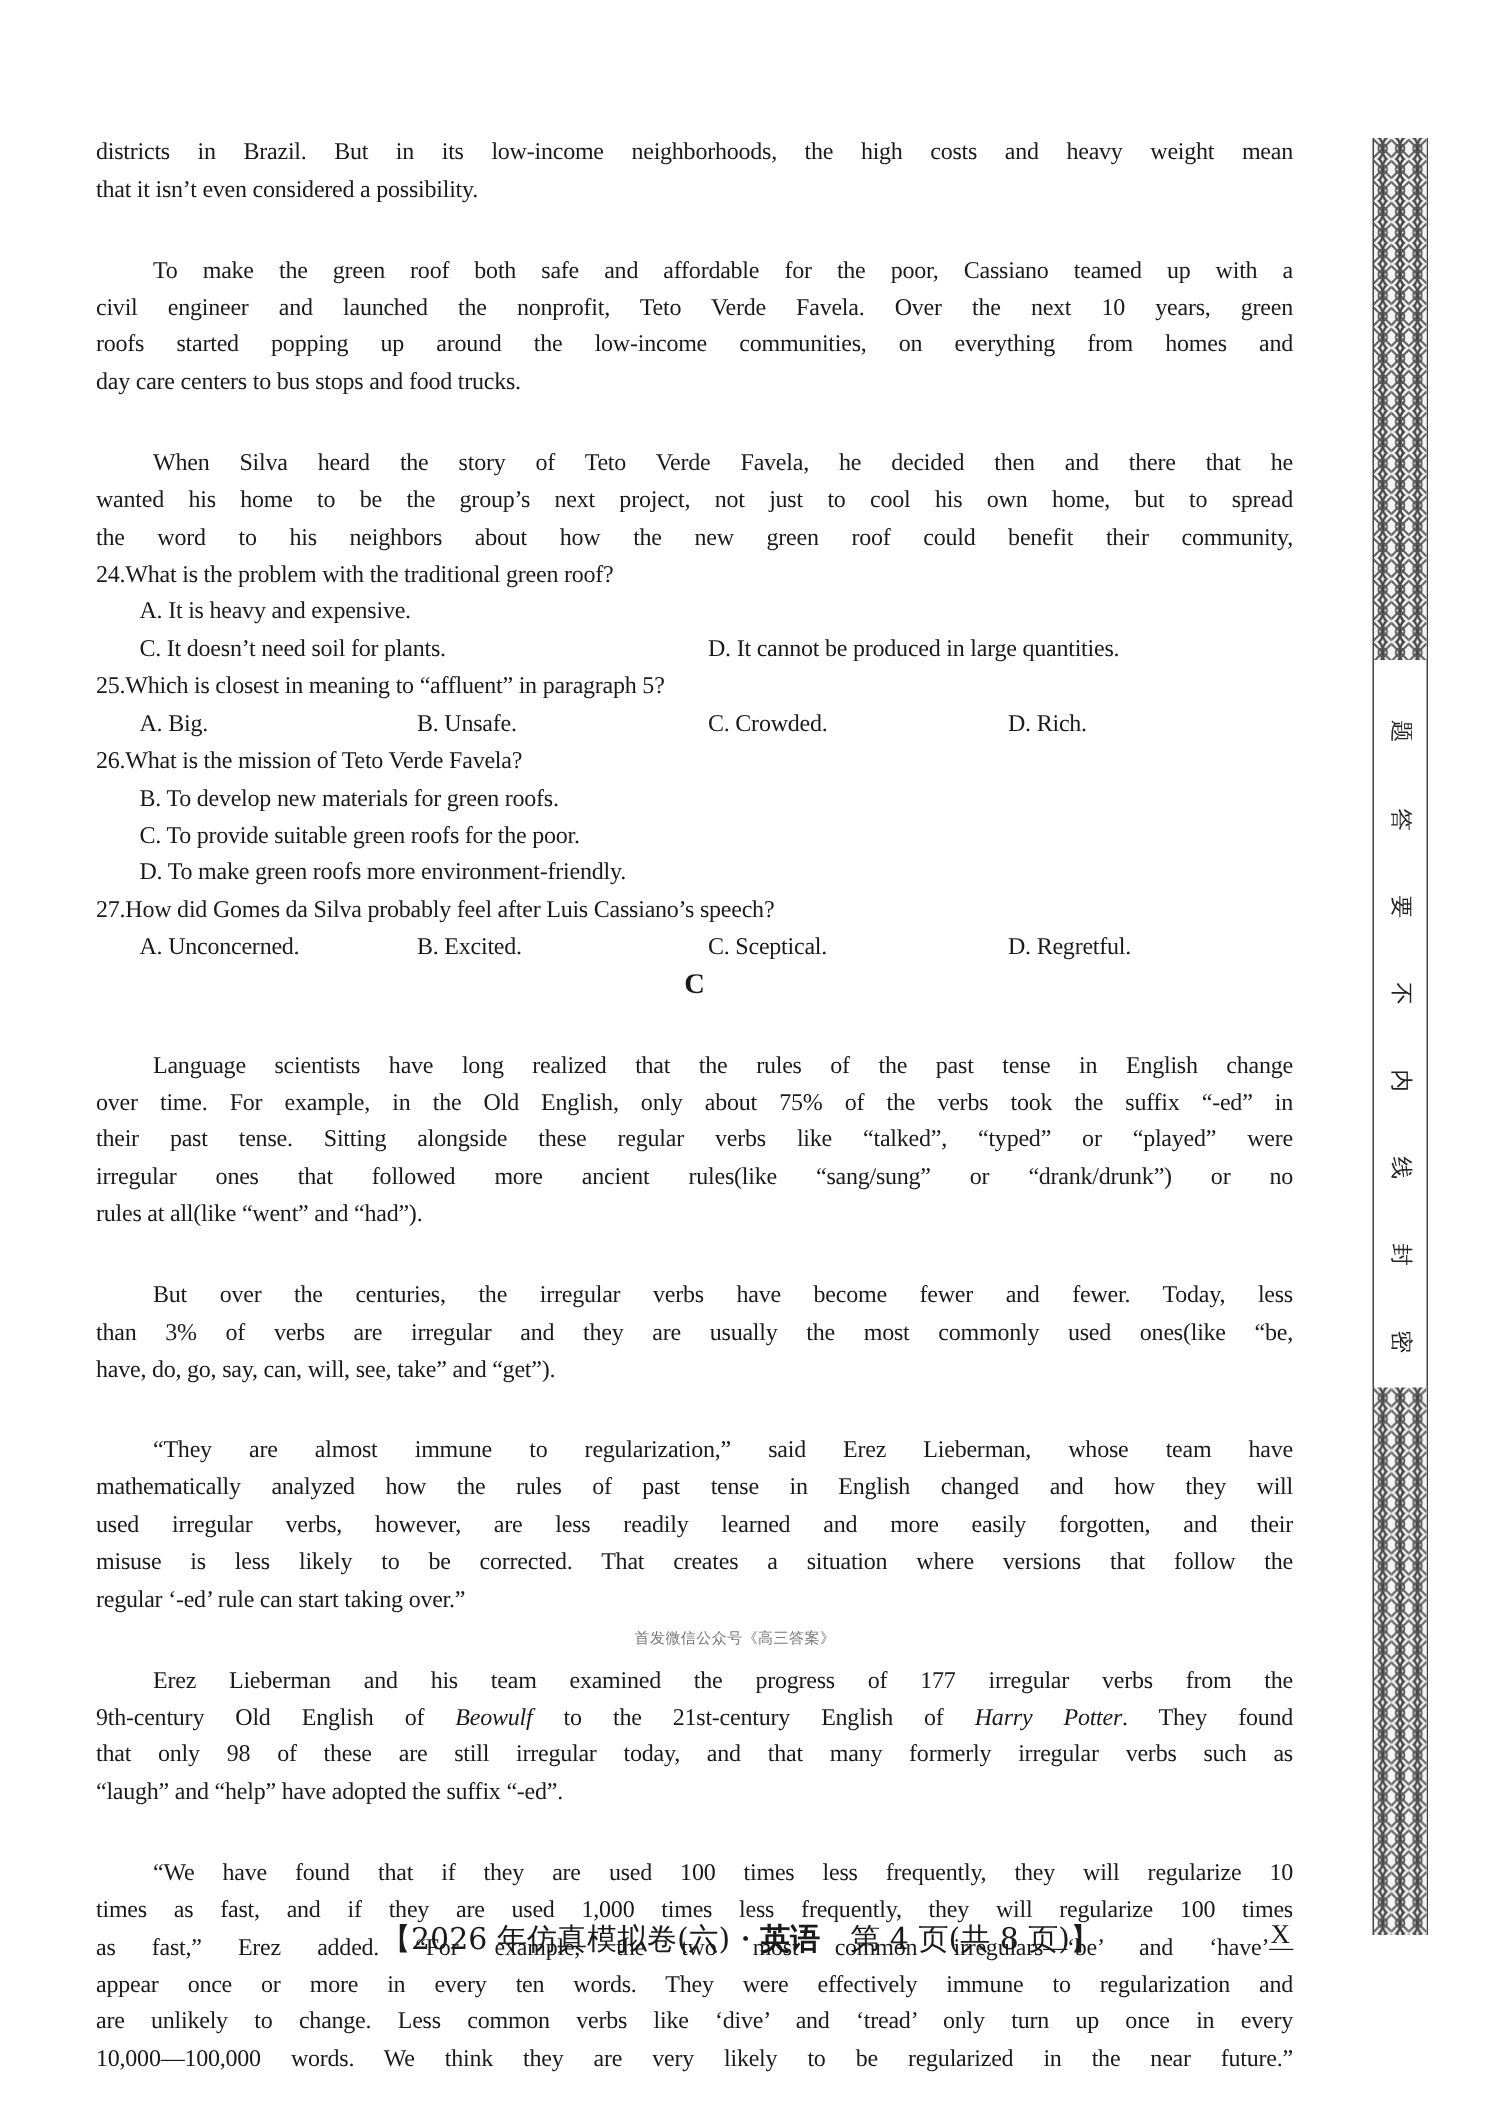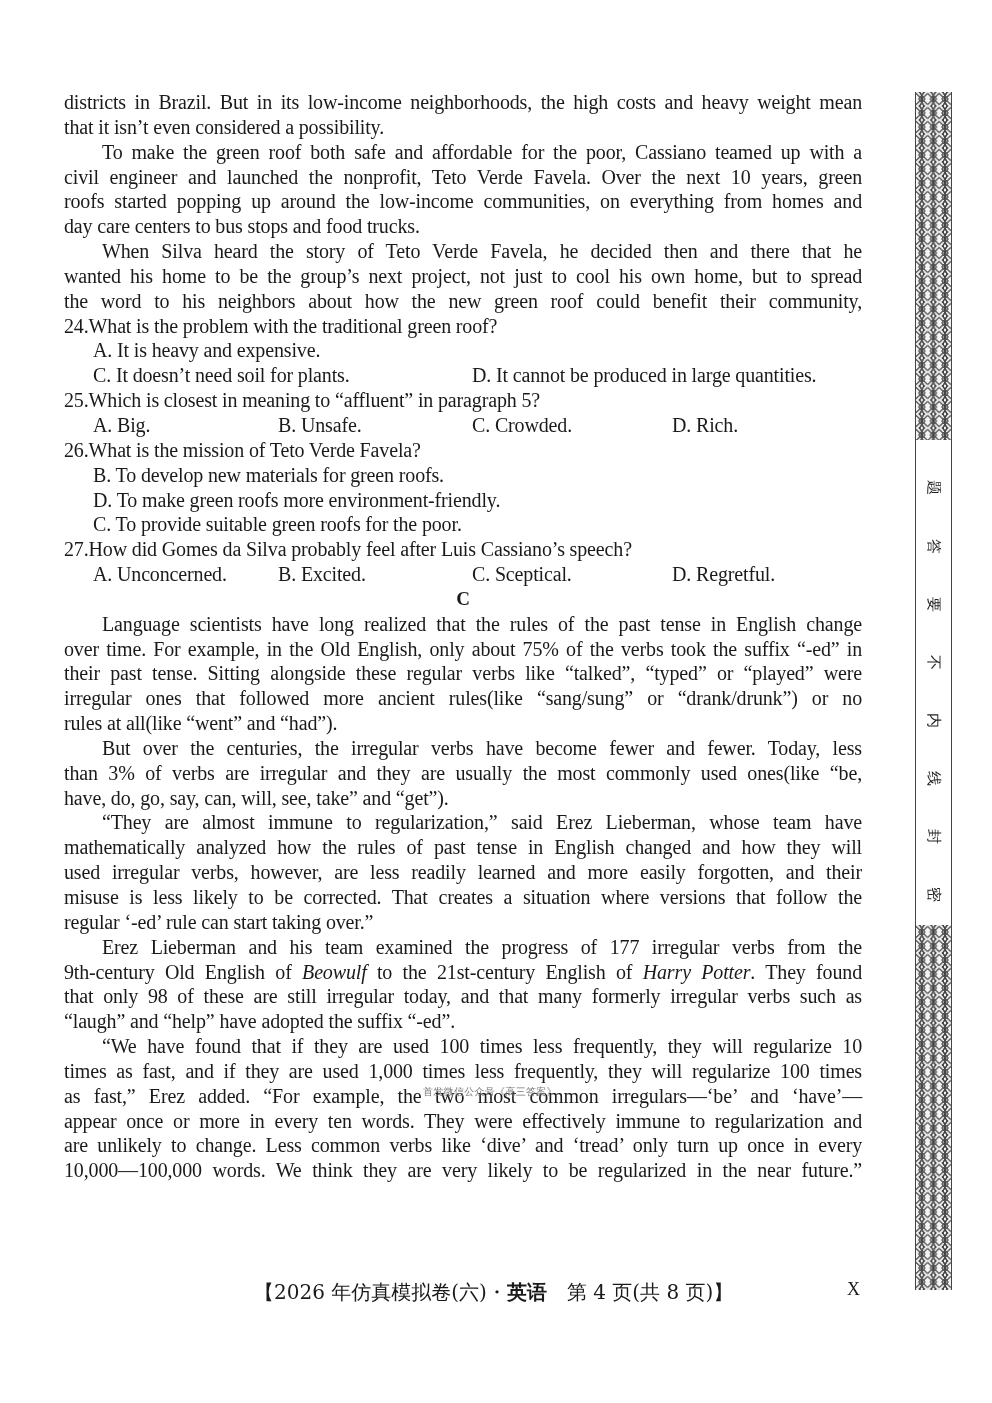--- a/index.html
+++ b/index.html
@@ -1,23 +1,23 @@
 <!DOCTYPE html>
 <html><head>
 <meta charset="utf-8">
 <style>
   html, body { margin: 0; padding: 0; background: #ffffff; }
   body { width: 992px; height: 1403px; position: relative; overflow: hidden;
          font-family: "Liberation Serif", "DejaVu Serif", serif; color: #1a1a1a; }
   .page { position: absolute; left: 0; top: 0; width: 992px; height: 1403px; }
   .content { position: absolute; left: 64px; top: 90px; width: 798px; }
-  .line { position: relative; height: 24.85px; line-height: 24.85px; font-size: 20px;
+  .line { position: relative; height: 24.85px; line-height: 24.85px; font-size: 16px;
           white-space: nowrap; letter-spacing: -0.15px; }
   .just { text-align: justify; text-align-last: justify; }
-  .indent { padding-left: 38px; }
+  .indent { padding-left: 38px; margin-top: 29px; }
   .opt-line { padding-left: 29px; }
   .opt { position: absolute; top: 0; }
   .heading { text-align: center; font-weight: bold; font-size: 19px; }
   .italic { font-style: italic; }
   .watermark { position: absolute; left: 423px; top: 1085px; font-size: 10px; color: #777;
                font-family: "DejaVu Sans", sans-serif; letter-spacing: 0.3px; }
   .footer { position: absolute; top: 1279px; left: 254px; font-size: 20px; white-space: nowrap;
             font-family: "DejaVu Serif", serif; }
   .footer .bold { font-weight: bold; }
   .footer-code { position: absolute; top: 1279px; left: 847px; font-size: 18px; }
@@ -87,24 +87,24 @@
     </div>
 
     <div>
       <div class="line">
         <span>26.</span><span>What is the mission of Teto Verde Favela?</span>
       </div>
       <div class="line">
           <span class="opt" style="left:29px">B. To develop new materials for green roofs.</span>
         </div>
       <div class="line">
-          <span class="opt" style="left:29px">D. To make green roofs more environment-friendly.</span>
+          <span class="opt" style="left:29px">C. To provide suitable green roofs for the poor.</span>
         </div>
       <div class="line">
-          <span class="opt" style="left:29px">C. To provide suitable green roofs for the poor.</span>
+          <span class="opt" style="left:29px">D. To make green roofs more environment-friendly.</span>
         </div>
     </div>
 
     <div>
       <div class="line">
         <span>27.</span><span>How did Gomes da Silva probably feel after Luis Cassiano’s speech?</span>
       </div>
       <div class="line opt-line">
         <span class="opt" style="left:29px">A. Unconcerned.</span>
         <span class="opt" style="left:214px">B. Excited.</span>

